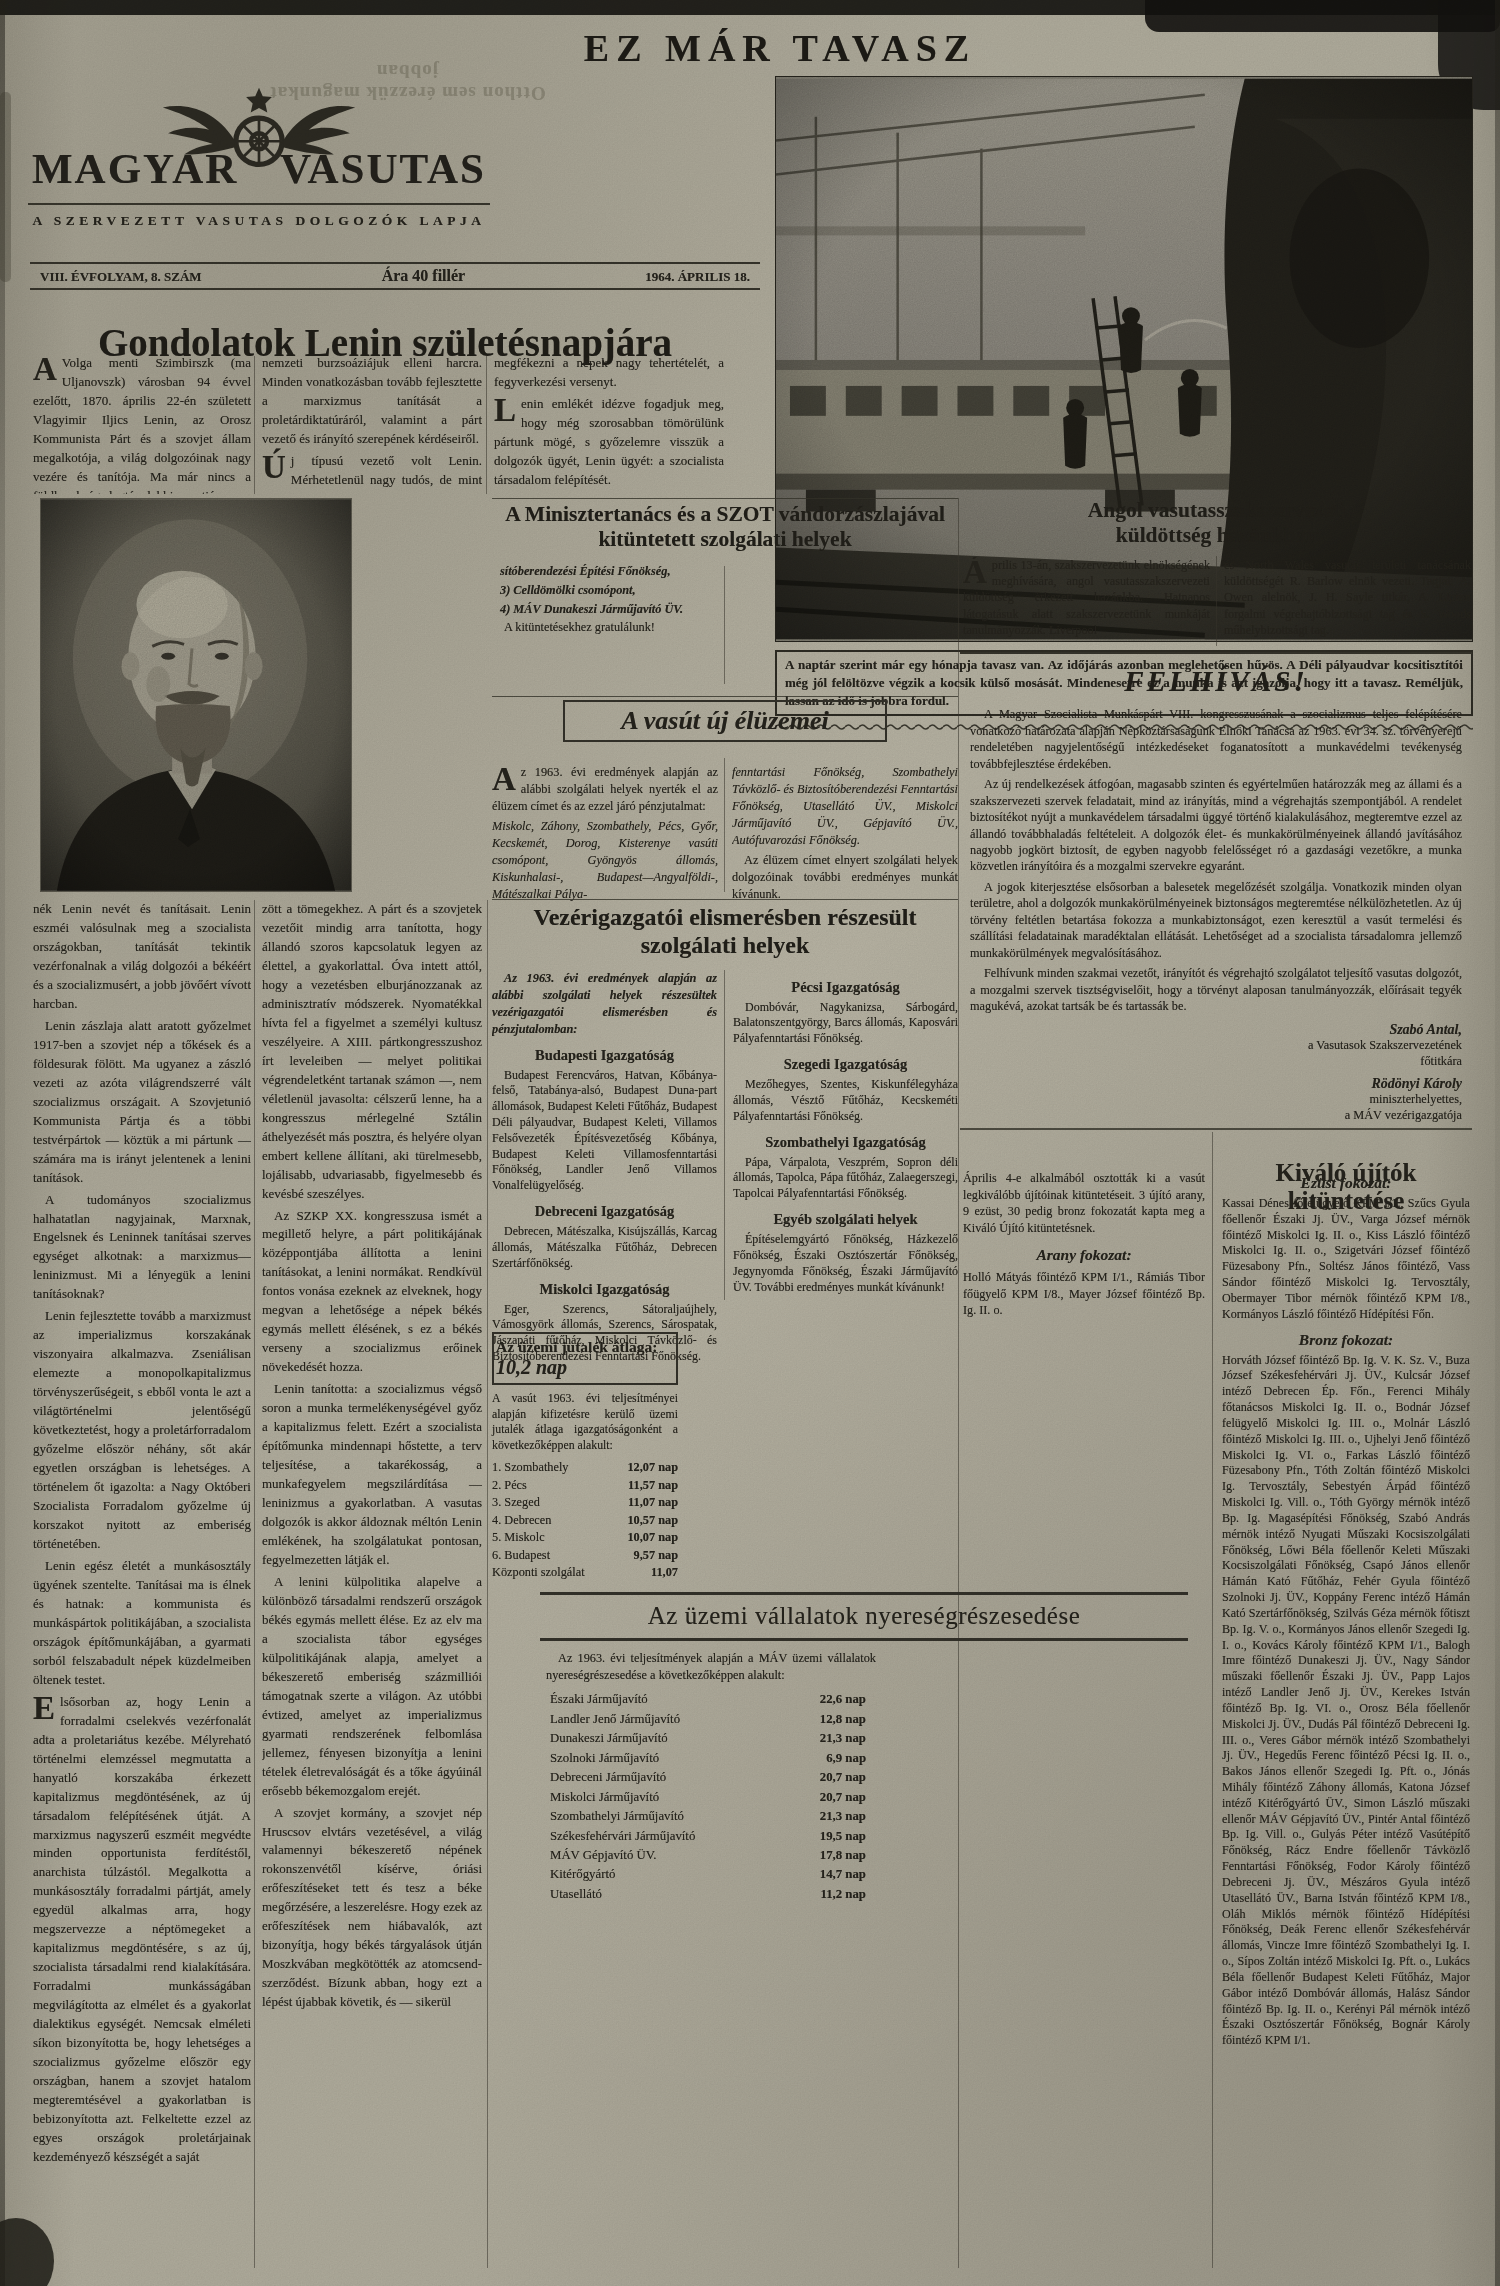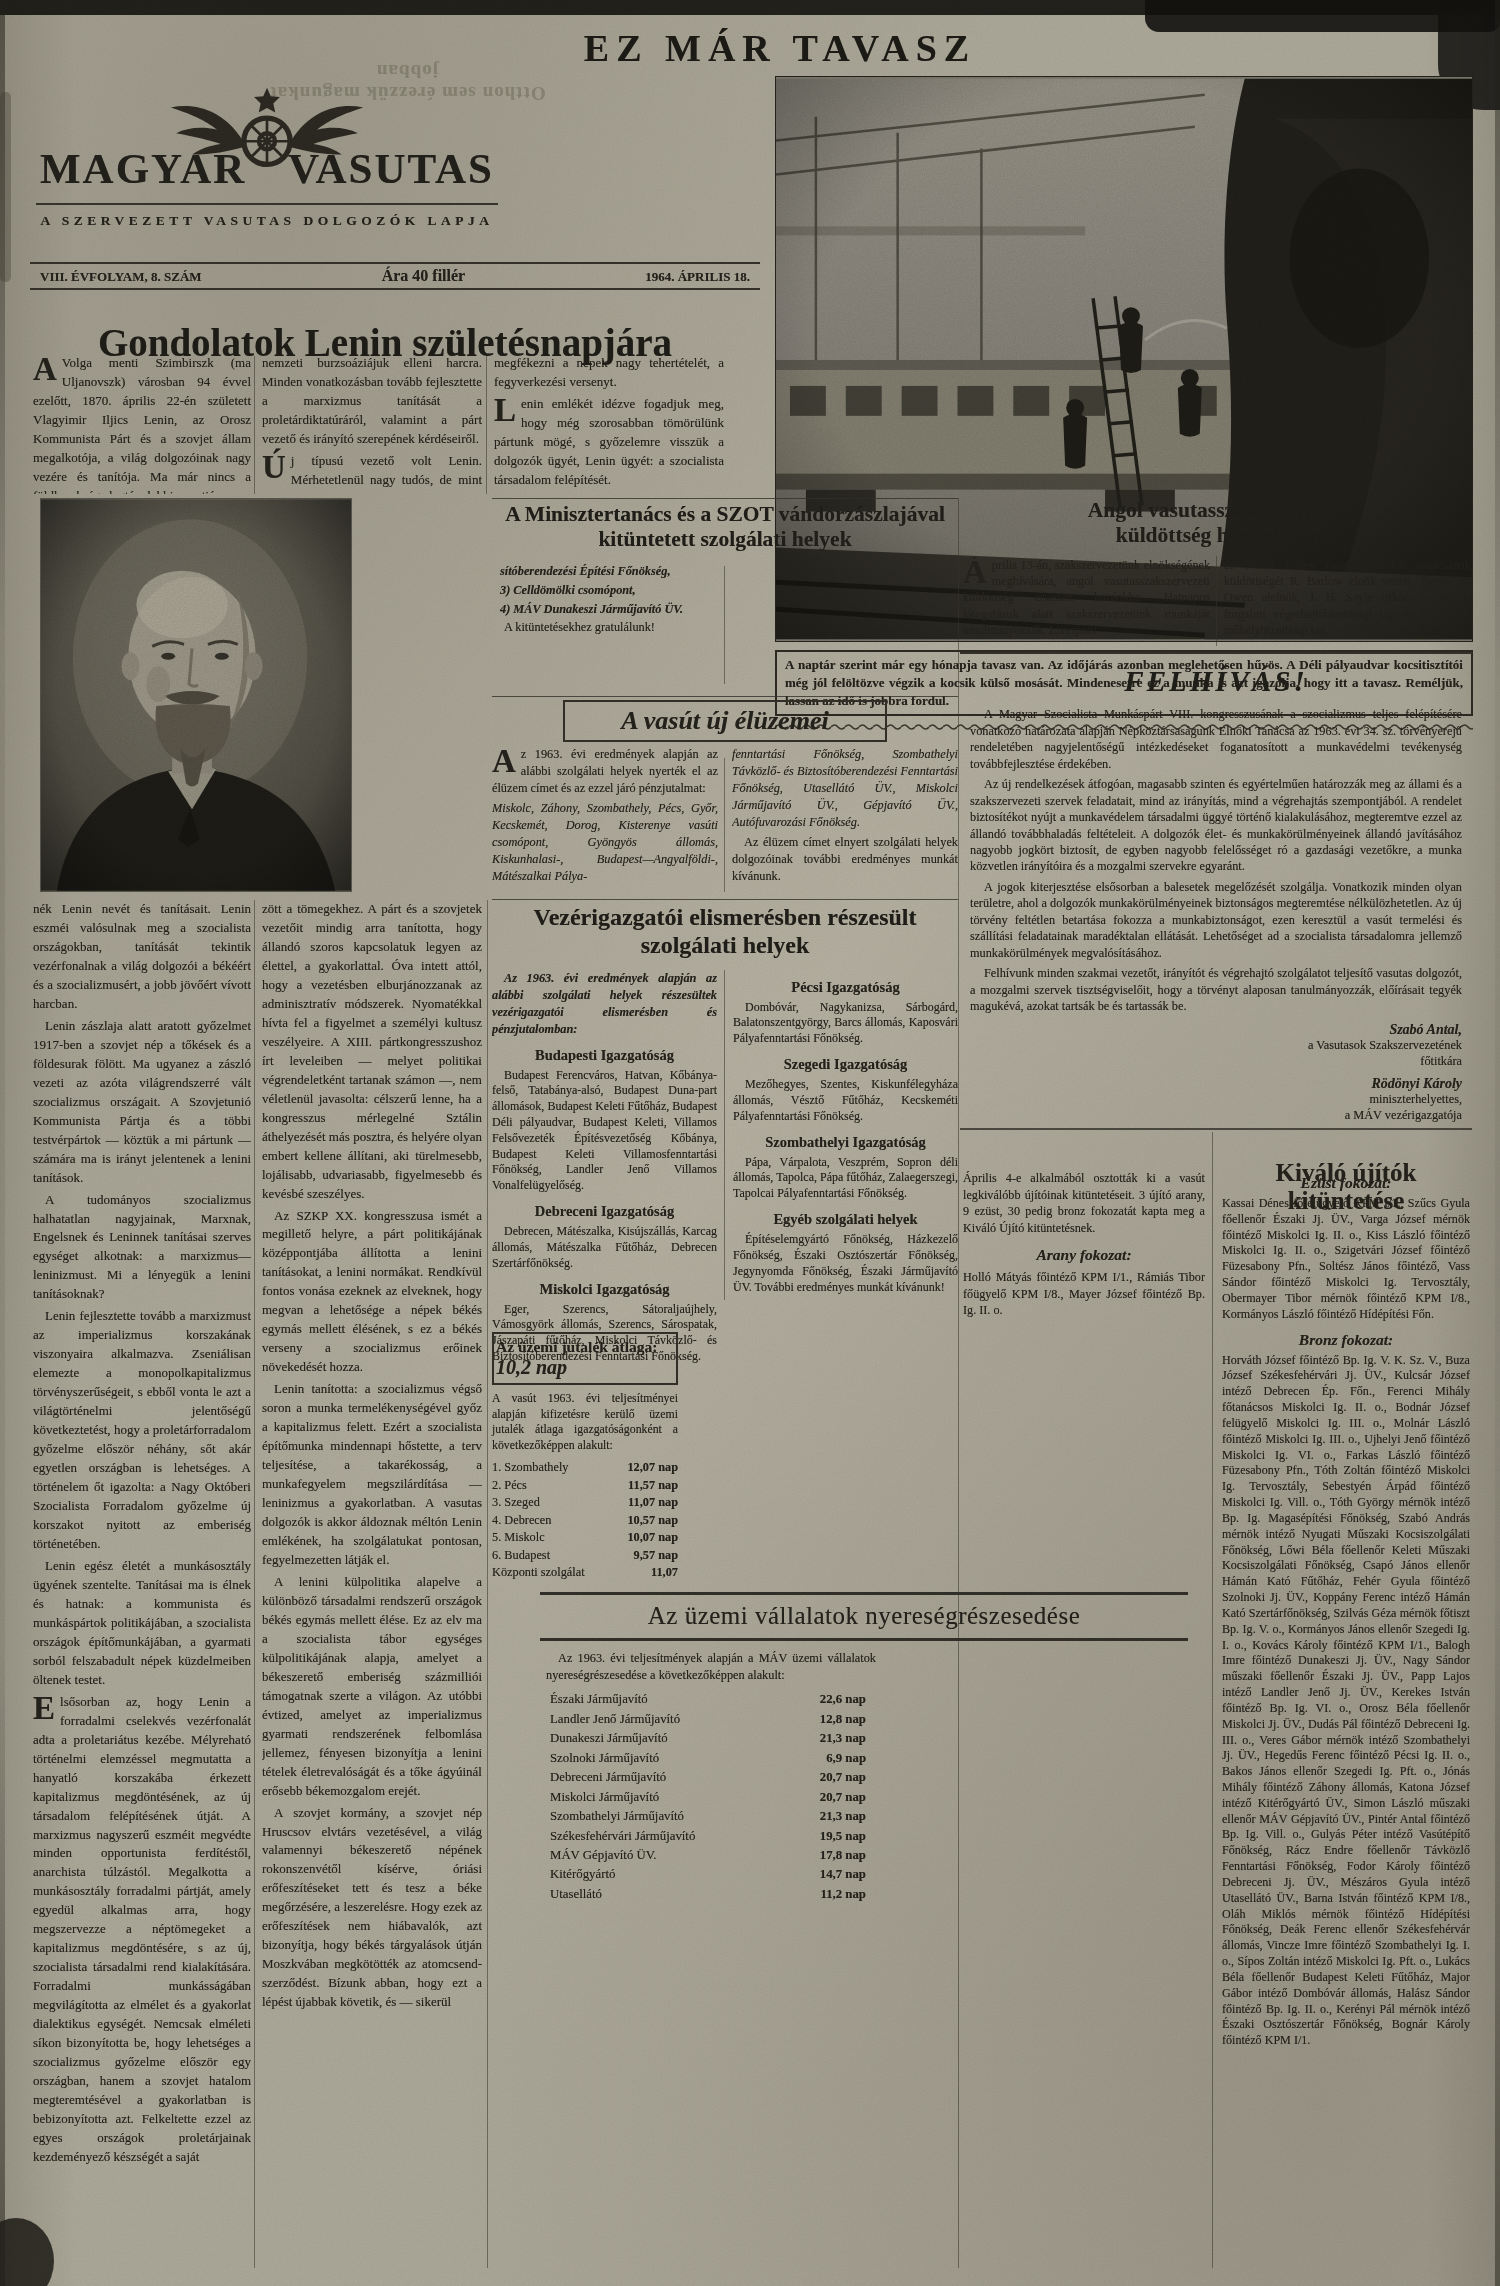--- a/index.html
+++ b/index.html
@@ -23,21 +23,21 @@
   .blot-tr2{left:1438px;top:0;width:62px;height:110px;background:#141310;border-radius:0 0 0 46px;opacity:.85;}
   .blot-bl{left:-22px;top:2218px;width:76px;height:86px;background:#16150f;border-radius:50%;opacity:.8;}
   .edge-l{left:0;top:0;width:5px;height:2286px;background:linear-gradient(#23211a,rgba(40,38,30,.18) 28%,rgba(40,38,30,.15) 72%,#23211a);opacity:.55;}
   .edge-r{left:1495px;top:0;width:5px;height:2286px;background:linear-gradient(#23211a,rgba(40,38,30,.12) 30%,rgba(40,38,30,.12) 70%,#23211a);opacity:.5;}
   .smudge1{left:0;top:92px;width:11px;height:190px;background:#3a382c;opacity:.32;border-radius:5px;}
   .grain{left:0;top:0;width:1500px;height:2286px;opacity:.10;pointer-events:none;}
   
   .banner{left:575px;top:26px;width:410px;text-align:center;font-size:38px;font-weight:bold;letter-spacing:7px;color:#1e1c17;}
   .bleed{left:235px;top:60px;width:345px;text-align:center;font-size:19px;font-weight:bold;letter-spacing:1px;
          color:#45422f;opacity:.28;transform:rotate(180deg);}
-  .masthead{left:32px;top:84px;width:470px;height:168px;}
+  .masthead{left:24px;top:84px;width:470px;height:168px;}
   .mast-logo{position:absolute;left:50%;top:2px;transform:translateX(-50%);}
   .mast-title{position:absolute;top:60px;left:0;right:0;display:flex;justify-content:space-between;padding:0 8px;
               font-size:43px;font-weight:bold;letter-spacing:2px;color:#24221c;}
   .mast-rule{position:absolute;top:119px;left:4px;right:4px;height:2px;background:#39372d;}
   .mast-sub{position:absolute;top:129px;left:0;right:0;text-align:center;font-size:13.5px;font-weight:bold;letter-spacing:4.5px;}
   .infobar{left:30px;top:262px;width:730px;border-top:2px solid #36342b;border-bottom:2px solid #36342b;
            padding:3px 10px;display:flex;justify-content:space-between;align-items:baseline;font-weight:bold;}
   .infobar .vol,.infobar .dat{font-size:13px;}
   .infobar .price{font-size:16px;}
   
@@ -68,21 +68,21 @@
   .sec h2{margin:0 0 8px;text-align:center;font-weight:bold;font-size:21.5px;line-height:1.18;color:#22201a;}
   .cols{display:flex;gap:14px;}
   .cols .c{width:226px;font-size:12.3px;line-height:1.38;text-align:justify;overflow:hidden;}
   .cols .c p{margin:0 0 3px;text-indent:12px;}
   .cols .c p.nt{text-indent:0;}
   .cols .c p.it{font-style:italic;font-weight:bold;text-align:left;text-indent:0;margin:2px 0 1px 8px;}
   .sec-vandor{left:492px;top:502px;width:466px;}
   .sec-angol{left:963px;top:498px;width:508px;}
   .sec-angol .cols .c{width:247px;font-size:12.2px;line-height:1.34;}
   .sec-eluzem{left:492px;top:700px;width:466px;}
-  .box-head{margin:0 auto 4px;width:324px;border:2px solid #34322a;padding:4px 6px;
+  .box-head{margin:0 auto 22px;width:324px;border:2px solid #34322a;padding:4px 6px;
             font-size:26px;font-weight:bold;font-style:italic;text-align:center;}
   .pl{font-style:italic;}
   .sec-felhivas{left:960px;top:652px;width:512px;height:478px;border-top:2px solid #36342b;padding:6px 10px 0;overflow:hidden;}
   .sec-felhivas h2{font-size:29px;font-style:italic;letter-spacing:3px;margin:4px 0 8px;}
   .sec-felhivas p{font-size:12.3px;line-height:1.34;text-align:justify;text-indent:14px;margin:0 0 4px;}
   .sig{text-align:right;margin-top:6px;font-size:12.3px;line-height:1.25;}
   .sig .nm{font-weight:bold;font-size:14px;font-style:italic;}
   .sec-vezer{left:492px;top:903px;width:466px;}
   .sec-vezer h2{font-size:24px;margin-bottom:10px;}
   .sec-vezer .cols{gap:16px;}

